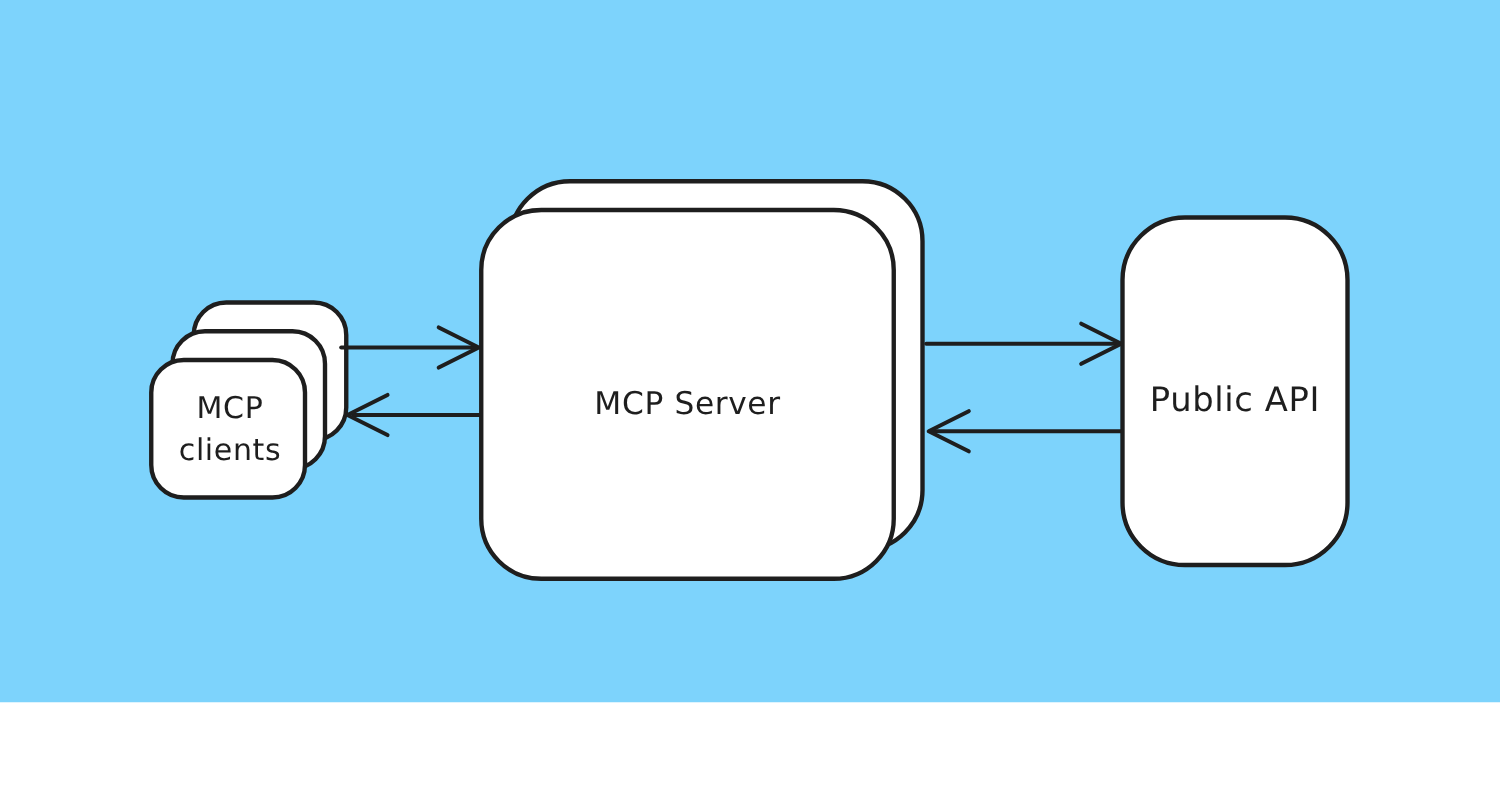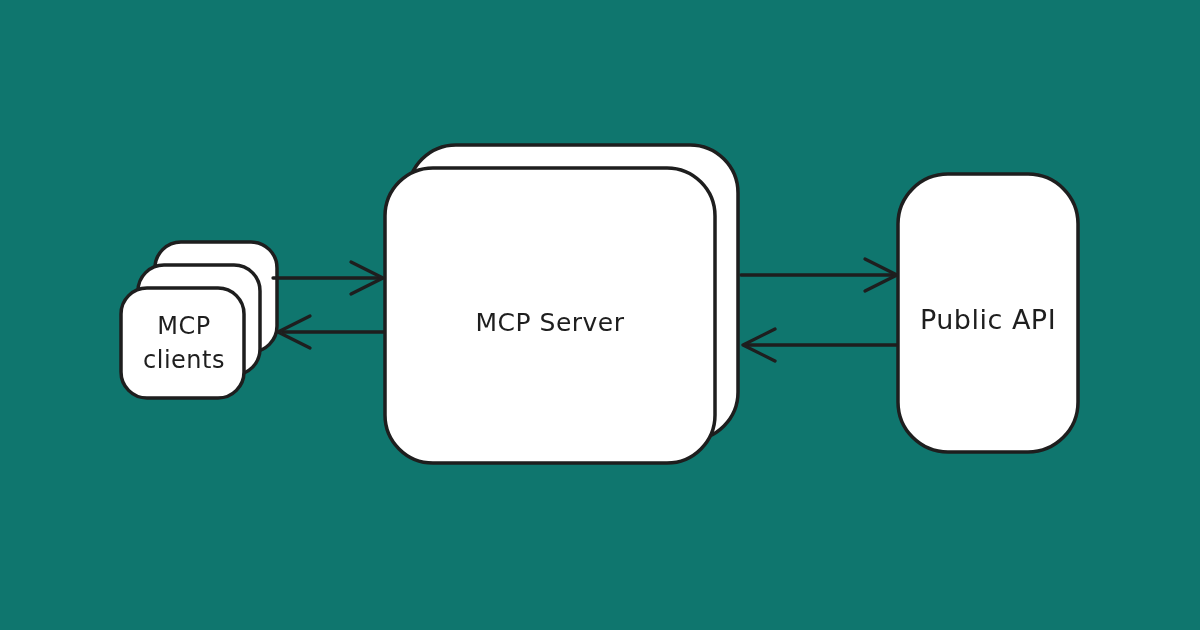--- a/index.html
+++ b/index.html
@@ -1,21 +1,21 @@
 <!DOCTYPE html>
 <html><head>
 <meta charset="utf-8">
 <style>
   html, body { margin: 0; padding: 0; }
   body { font-family: "DejaVu Sans", sans-serif; background: #ffffff; }
   .canvas {
     position: relative;
     width: 1200px;
-    height: 630px;
-    background: #0f766e;
+    height: 562px;
+    background: #7dd3fc;
     overflow: hidden;
   }
   svg { display: block; }
   .shape {
     fill: #ffffff;
     stroke: #1e1e1e;
     stroke-width: 3.5;
     stroke-linejoin: round;
   }
   .wire {

